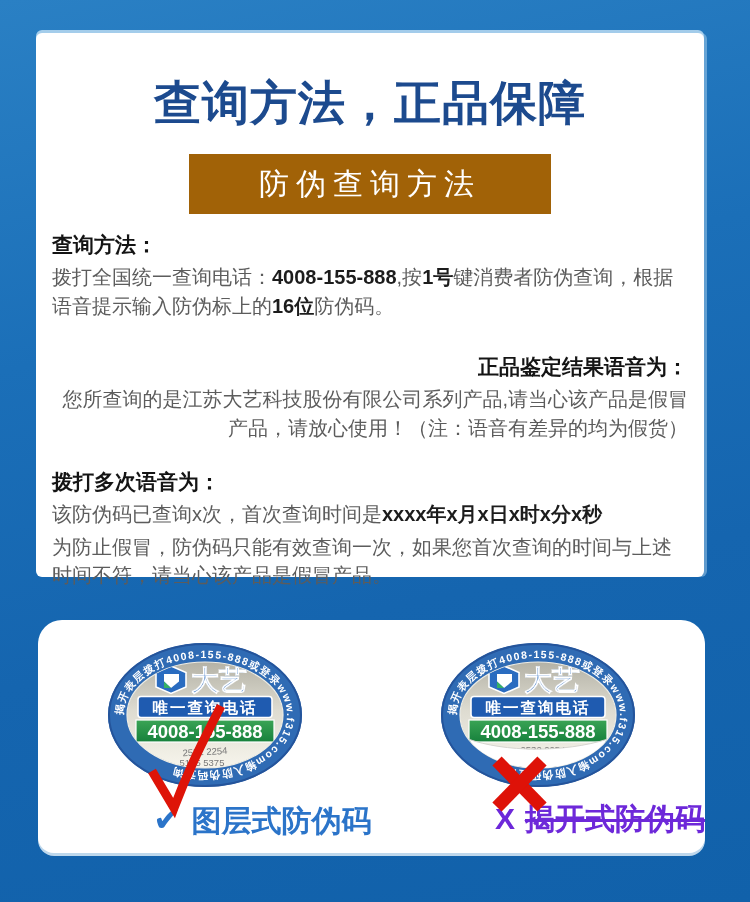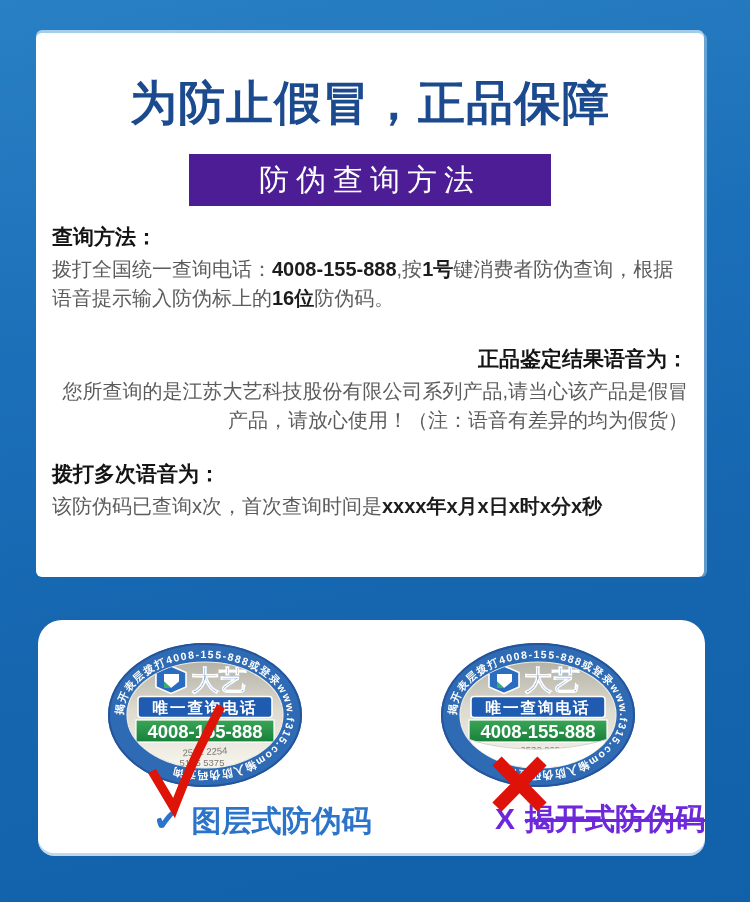--- a/index.html
+++ b/index.html
@@ -12,21 +12,21 @@
   .top-card{
     left:36px; top:33px; width:668px; height:544px; border-radius:6px;
     box-shadow:0 -3px 0 rgba(186,219,242,.85), 3px 0 0 rgba(186,219,242,.45);
     padding:0 16px;
   }
   .title{
     margin:40px 0 0; text-align:center; font-size:47px; line-height:59px;
     font-weight:bold; color:#1c4a8e; letter-spacing:1px; white-space:nowrap;
   }
   .banner{
-    width:362px; height:52px; margin:22px auto 0; background:#4c1d95;
+    width:362px; height:60px; margin:22px auto 0; background:#a16207;
     display:flex; align-items:center; justify-content:center;text-align:center;
   }
   .banner span{color:#ffffff; font-size:30px; letter-spacing:7px; font-weight:500;}
   .section{margin:0;}
   .sec-query{margin-top:17px;}
   .sec-genuine{margin-top:32px;text-align:right;}
   .sec-repeat{margin-top:25px;}
   .section h2{
     margin:0; font-size:21px; line-height:27px; font-weight:bold; color:#141414;
   }
@@ -54,39 +54,40 @@
   .caption-ok .mark{font-size:34px;}
   .caption-bad{color:#6d28d9;}
   .caption-bad .label{text-decoration:line-through; text-decoration-thickness:3px;}
 </style>
 </head>
 <body>
 
 <div class="page">
 
   <div class="card top-card">
-    <h1 class="title">为防止假冒，正品保障</h1>
+    <h1 class="title">查询方法，正品保障</h1>
 
     <div class="banner">
       <span>防伪查询方法</span>
     </div>
 
     <div class="section sec-query">
       <h2>查询方法：</h2>
       <p><span>拨打全国统一查询电话：</span><b>4008-155-888</b><span>,按</span><b>1号</b><span>键消费者防伪查询，根据语音提示输入防伪标上的</span><b>16位</b><span>防伪码。</span></p>
     </div>
 
     <div class="section sec-genuine">
       <h2>正品鉴定结果语音为：</h2>
       <p>您所查询的是江苏大艺科技股份有限公司系列产品,请当心该产品是假冒产品，请放心使用！（注：语音有差异的均为假货）</p>
     </div>
 
     <div class="section sec-repeat">
       <h2>拨打多次语音为：</h2>
       <p><span>该防伪码已查询x次，首次查询时间是</span><b>xxxx年x月x日x时x分x秒</b></p>
+      <p>为防止假冒，防伪码只能有效查询一次，如果您首次查询的时间与上述时间不符，请当心该产品是假冒产品。</p>
     </div>
   </div>
 
   <div class="card bottom-card">
 
     <div class="sticker-col">
       <div class="sticker-box">
         <svg class="badge" viewBox="0 0 200 150">
           <defs>
             <linearGradient id="silverL" x1="0" y1="0" x2="0" y2="1">

